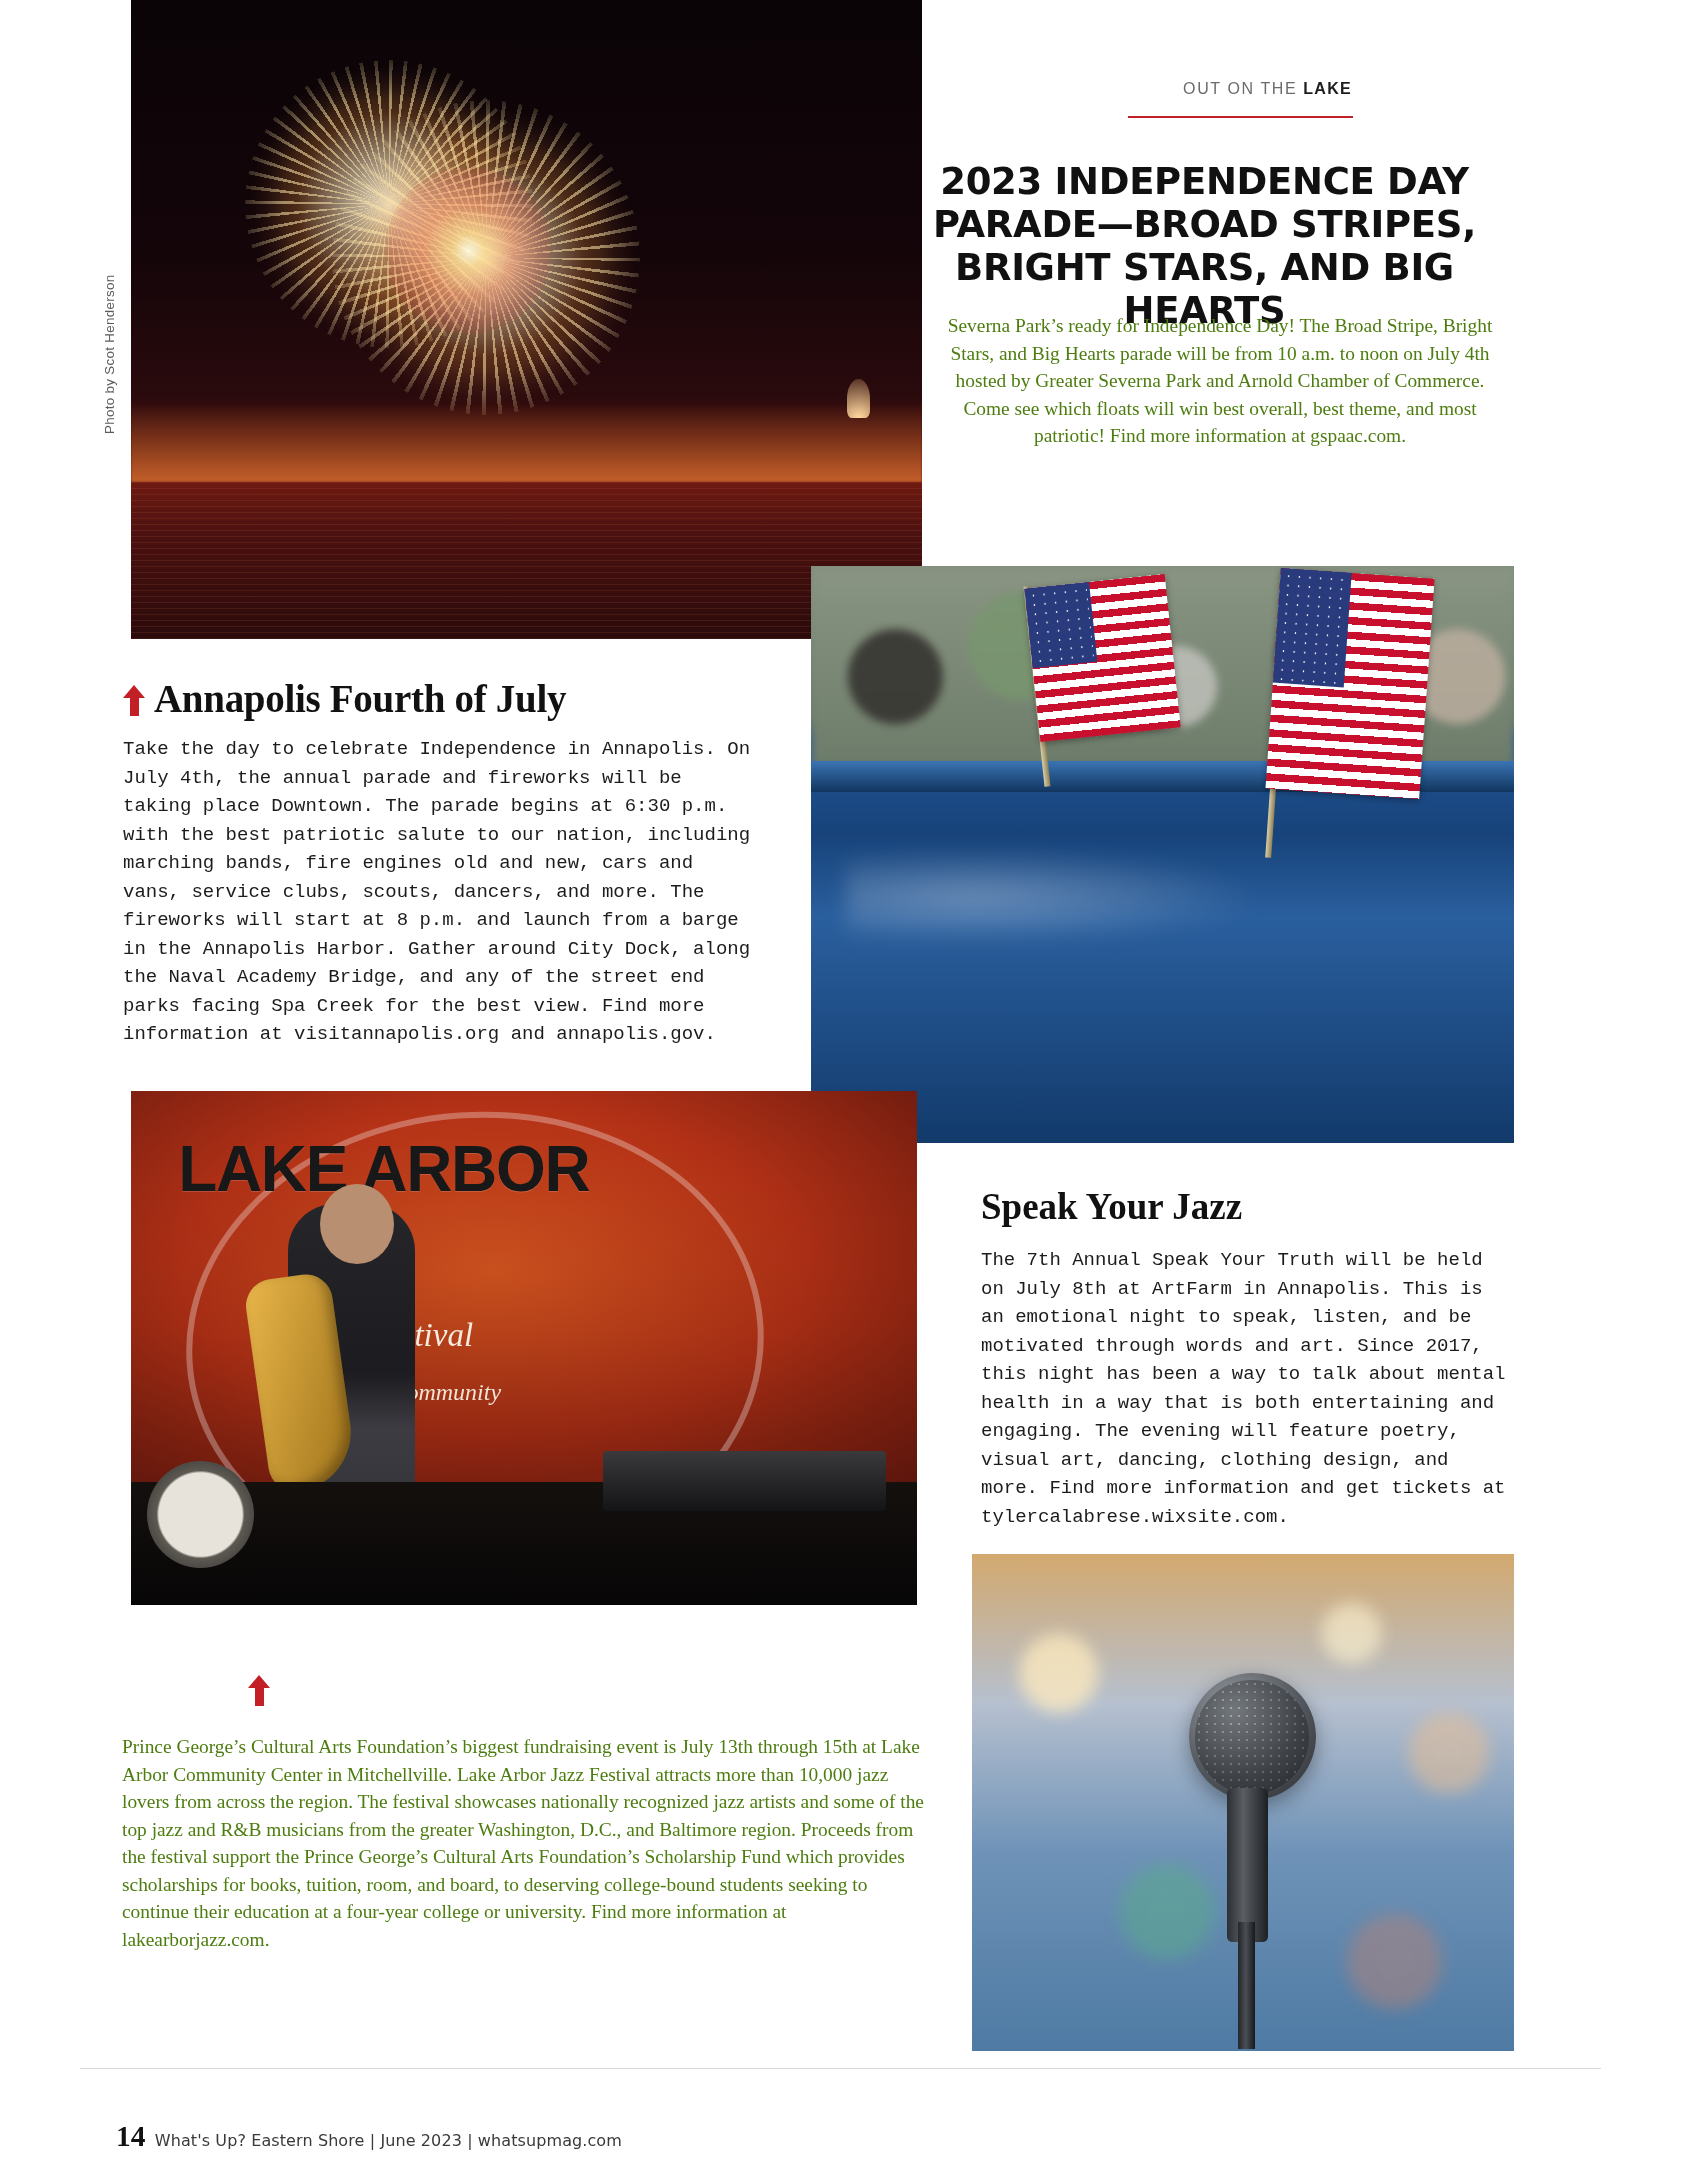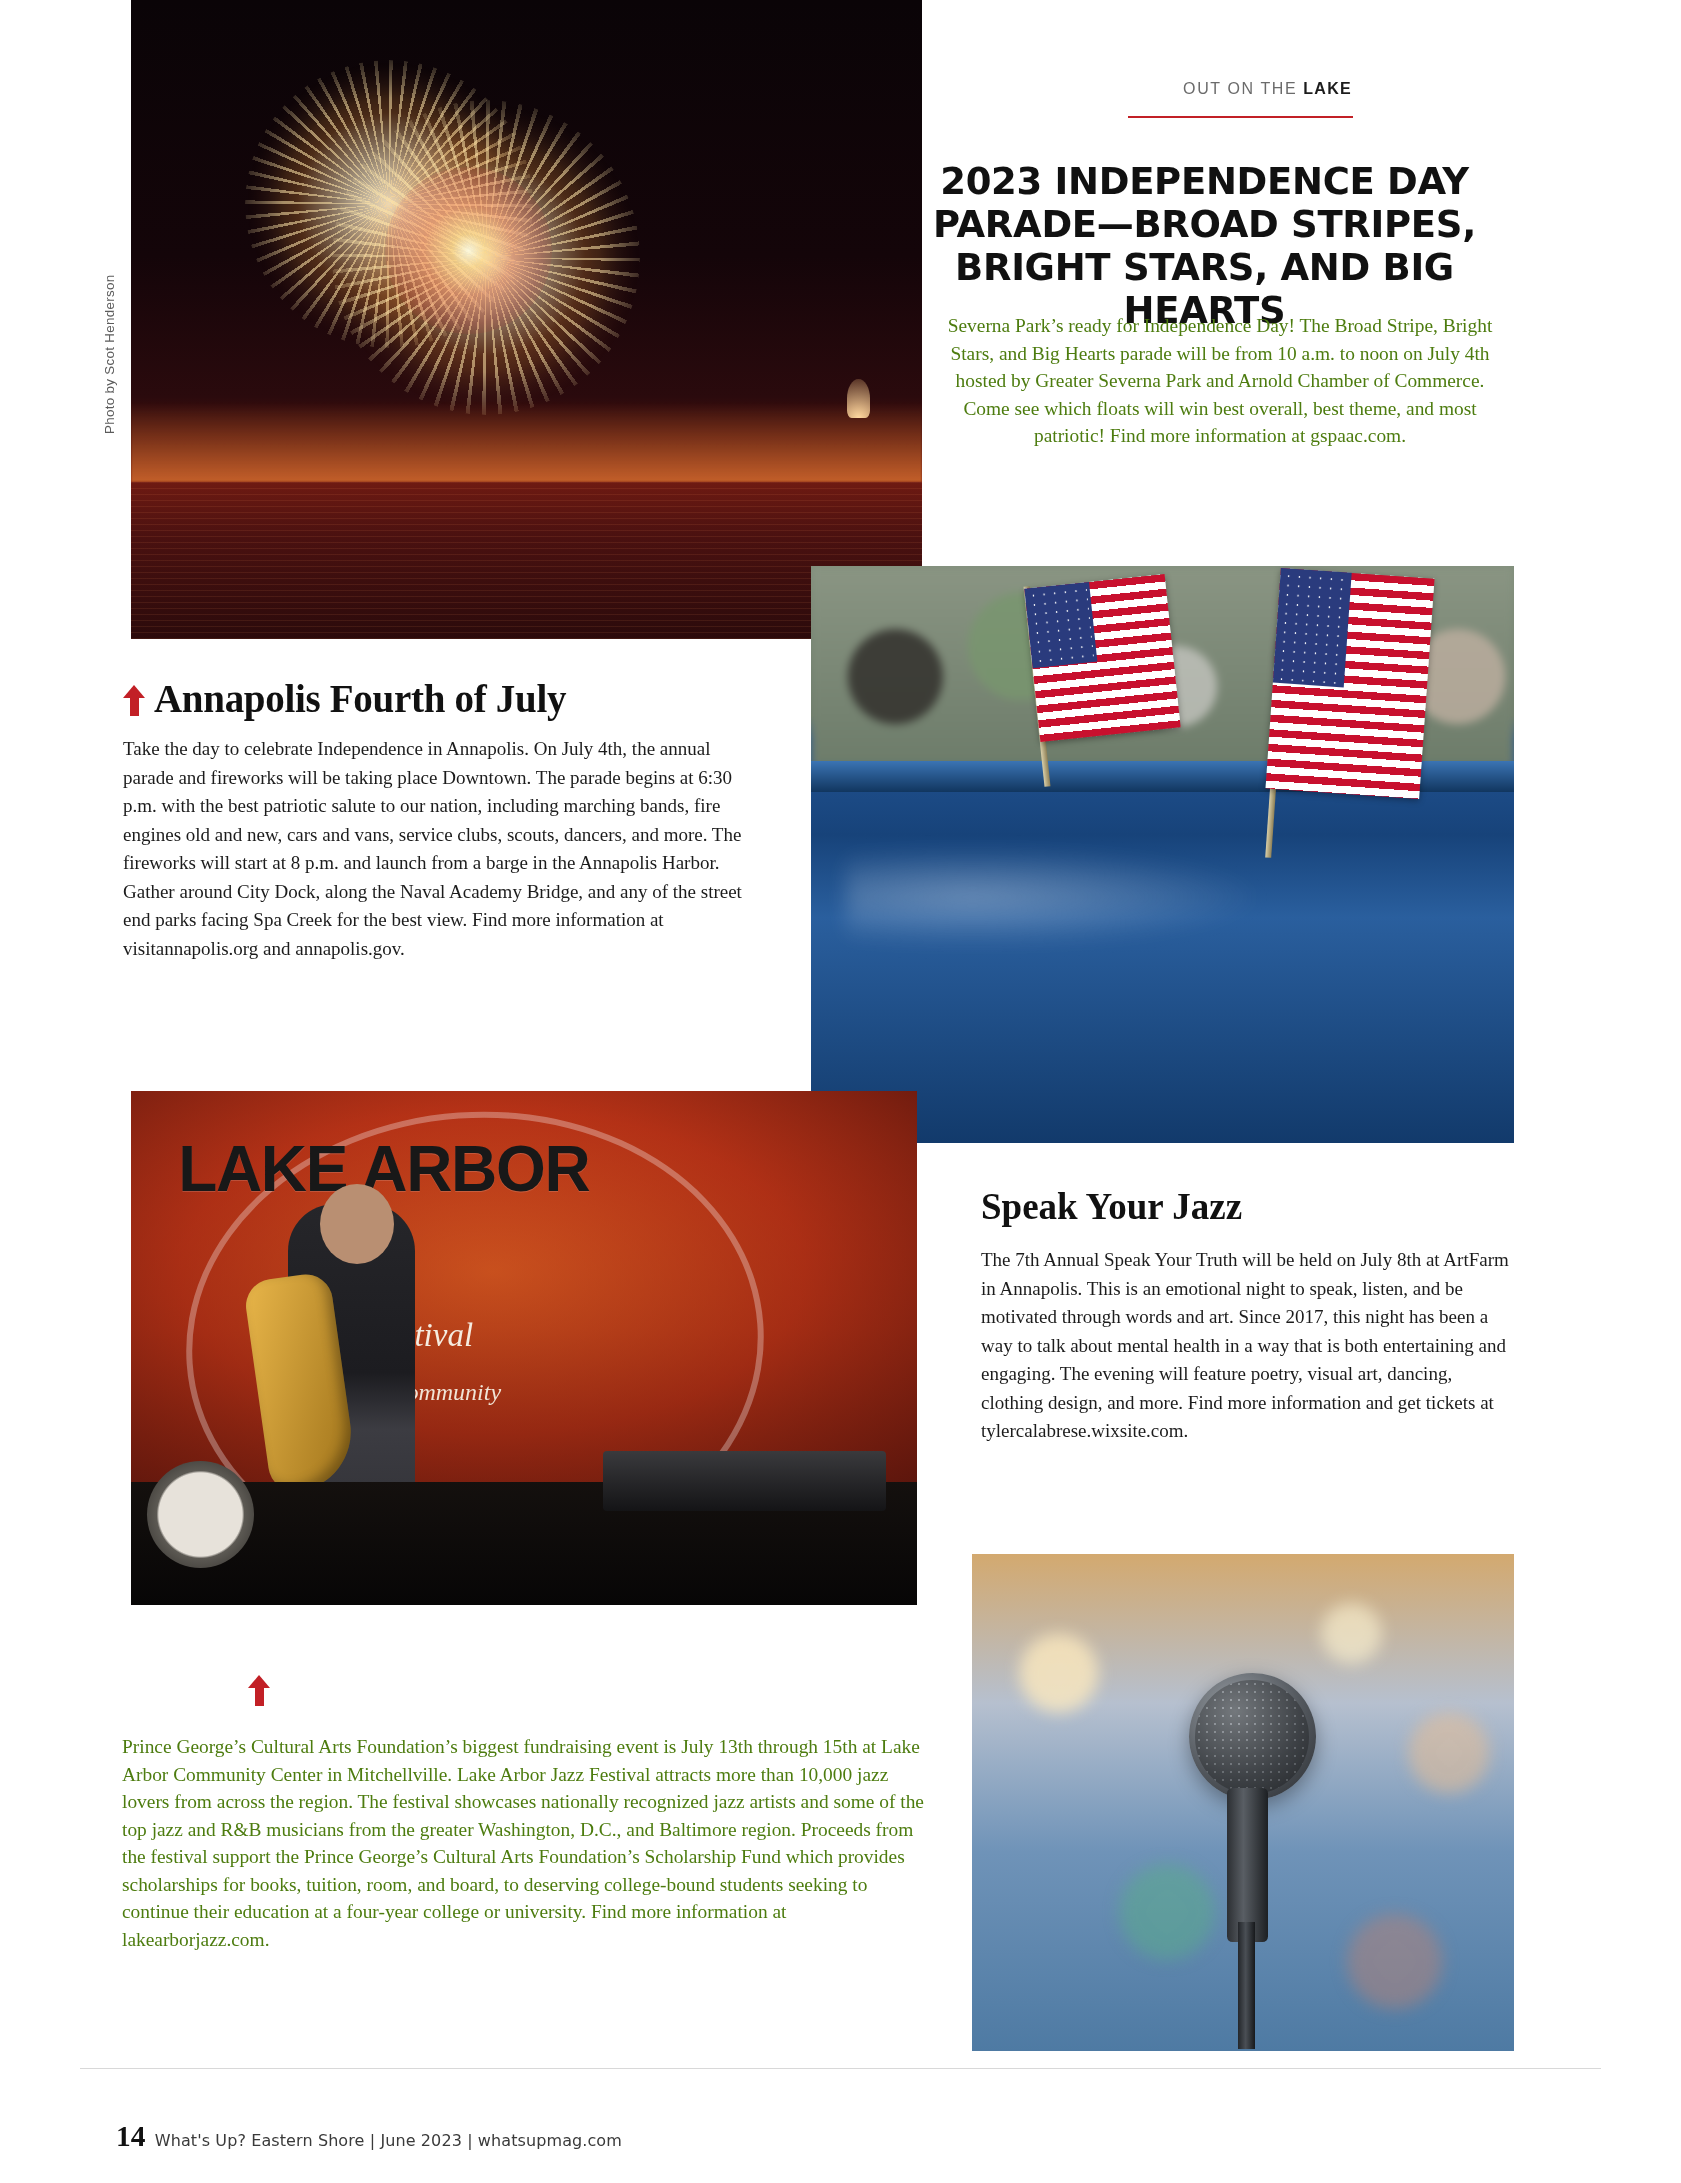--- a/index.html
+++ b/index.html
@@ -279,21 +279,21 @@
     text-transform: uppercase;
   }
 
   .body-serif {
     font-family: "Liberation Serif", serif;
     font-size: 19.4px;
     line-height: 1.42;
     color: #4d7c0f;
   }
   .body-sans {
-    font-family: Liberation Serif, serif;
+    font-family: Liberation Mono, monospace;
     font-size: 19px;
     line-height: 1.5;
     color: #1c1c1c;
   }
 
   #deck-independence {
     position: absolute;
     left: 936px; top: 312px; width: 568px;
     text-align: center;
   }

